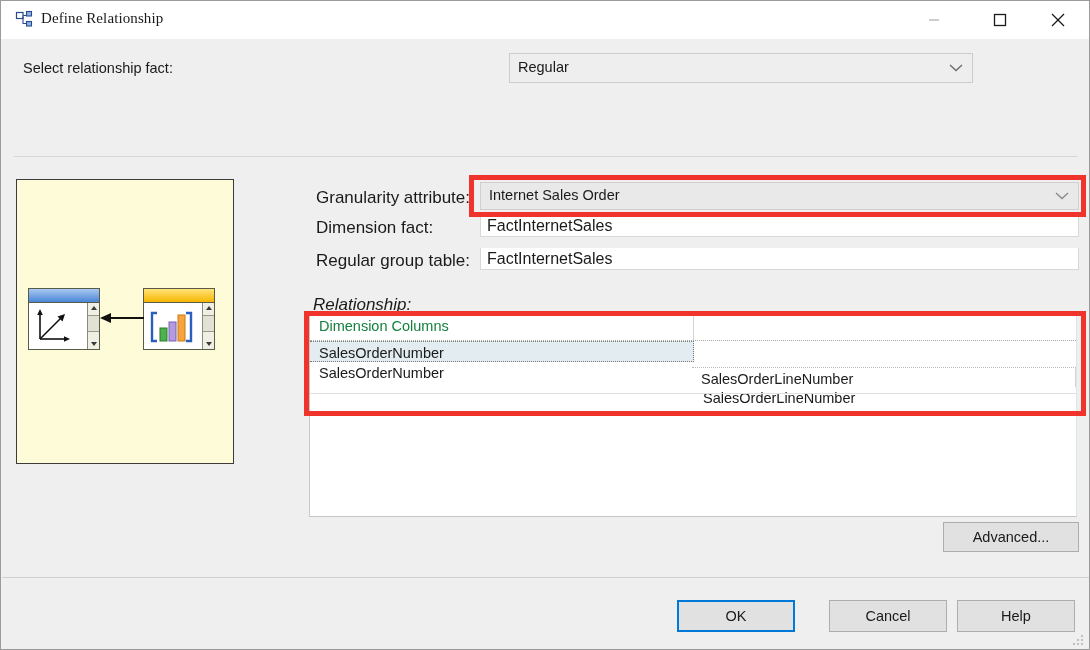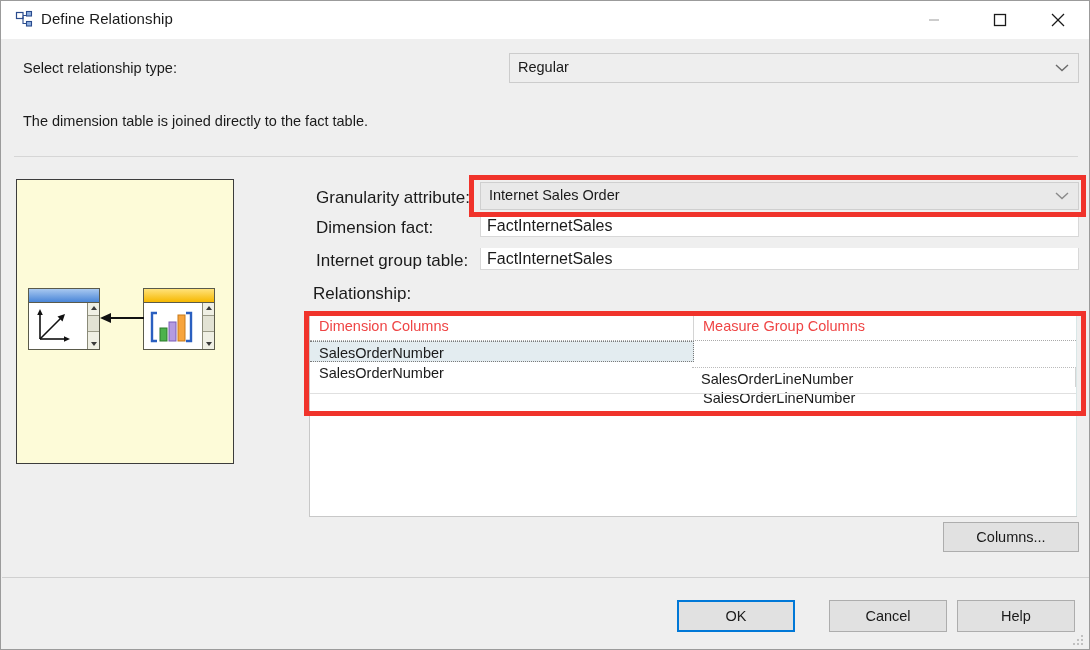--- a/index.html
+++ b/index.html
@@ -21,20 +21,21 @@
   }
 
   
   .titlebar {
     position: absolute;
     left: 0; top: 0;
     width: 1090px;
     height: 38px;
     background: #ffffff;
     box-sizing: border-box;
+    font-family: Liberation Serif, serif;
   }
   .title-icon {
     position: absolute;
     left: 14px; top: 9px;
     width: 20px; height: 20px;
   }
   .title-text {
     position: absolute;
     left: 40px; top: 9px;
     font-size: 15px;
@@ -68,21 +69,21 @@
   .desc-text {
     position: absolute;
     left: 22px; top: 112px;
     font-size: 14.5px;
     color: #1a1a1a;
     white-space: nowrap;
   }
   .combo-reltype {
     position: absolute;
     left: 508px; top: 52px;
-    width: 570px; height: 30px;
+    width: 464px; height: 30px;
     background: #eeeeee;
     border: 1px solid #cccccc;
     box-sizing: border-box;
   }
   .combo-reltype .combo-val {
     position: absolute;
     left: 8px; top: 5px;
     font-size: 14.5px;
     color: #1a1a1a;
     white-space: nowrap;
@@ -179,21 +180,21 @@
   
   .frm-label {
     position: absolute;
     font-size: 17px;
     color: #1a1a1a;
     white-space: nowrap;
   }
   .lbl-gran { left: 315px; top: 187px; }
   .lbl-dim  { left: 315px; top: 217px; }
   .lbl-meas { left: 315px; top: 250px; }
-  .lbl-relation { left: 312px; top: 283px; }
+  .lbl-relation { left: 312px; top: 294px; font-style: italic; }
 
   .combo-gran {
     position: absolute;
     left: 479px; top: 181px;
     width: 599px; height: 28px;
     background: #e9e9e9;
     border: 1px solid #cfcfcf;
     box-sizing: border-box;
     text-decoration: underline;
   }
@@ -236,21 +237,21 @@
     position: absolute;
     left: 0; top: 0;
     width: 100%; height: 26px;
     display: flex;
     border-bottom: 1px dotted #a9a9a9;
     box-sizing: border-box;
   }
   .grid-head .hcell {
     position: relative;
     font-size: 14.5px;
-    color: #ef4444;
+    color: #15803d;
     padding: 3px 16px 0 9px;
     box-sizing: border-box;
     height: 100%;
     white-space: nowrap;
   }
   .grid-head .hcell.c1 { width: 384px; border-right: 1px solid #d4d4d4; }
   .grid-head .hcell.c2 { width: 382px; }
 
   .grid-row {
     position: absolute;
@@ -361,28 +362,27 @@
       </svg>
     </div>
     <div class="win-btn close">
       <svg width="16" height="16" viewBox="0 0 16 16">
         <line x1="2" y1="2" x2="14" y2="14" stroke="#1a1a1a" stroke-width="1.3"></line>
         <line x1="14" y1="2" x2="2" y2="14" stroke="#1a1a1a" stroke-width="1.3"></line>
       </svg>
     </div>
   </div>
 
-  <div class="lbl-rel-type">Select relationship type:</div>
+  <div class="lbl-rel-type">Select relationship fact:</div>
   <div class="combo-reltype">
     <span class="combo-val">Regular</span>
     <svg class="chev" viewBox="0 0 14 9">
       <polyline points="1,1.5 7,7 13,1.5" fill="none" stroke="#6b6b6b" stroke-width="1.4"></polyline>
     </svg>
   </div>
-  <div class="desc-text">The dimension table is joined directly to the fact table.</div>
 
   <div class="hr-top"></div>
 
   <div class="diagram"></div>
 
   <div class="mini-win dim">
     <div class="mini-bar"></div>
     <svg class="mini-glyph" viewBox="0 0 54 42">
       <line x1="8" y1="34" x2="8" y2="8" stroke="#111" stroke-width="1.6"></line>
       <polygon points="8,4 5.2,10 10.8,10" fill="#111"></polygon>
@@ -425,48 +425,47 @@
     <svg class="chev" viewBox="0 0 14 9">
       <polyline points="1,1.5 7,7 13,1.5" fill="none" stroke="#8a8a8a" stroke-width="1.4"></polyline>
     </svg>
   </div>
 
   <div class="frm-label lbl-dim">Dimension fact:</div>
   <div class="ro-field f1">
     <span class="ro-val">FactInternetSales</span>
   </div>
 
-  <div class="frm-label lbl-meas">Internet group table:</div>
+  <div class="frm-label lbl-meas">Regular group table:</div>
   <div class="ro-field f2">
     <span class="ro-val">FactInternetSales</span>
   </div>
 
   <div class="frm-label lbl-relation">Relationship:</div>
 
   <div class="grid">
     <div class="grid-head">
       <div class="hcell c1">Dimension Columns</div>
-      <div class="hcell c2">Measure Group Columns</div>
     </div>
     <div class="grid-row r0">
       <div class="cell c1">SalesOrderNumber</div>
       <div class="cell c2">SalesOrderNumber</div>
     </div>
     <div class="grid-row r1">
       <div class="cell c1">SalesOrderLineNumber</div>
       <div class="cell c2">SalesOrderLineNumber</div>
     </div>
     <div class="grid-bottomline"></div>
     <div class="grid-vline"></div>
   </div>
 
   <div class="redbox one"></div>
   <div class="redbox two"></div>
 
-  <button class="btn btn-advanced">Columns...</button>
+  <button class="btn btn-advanced">Advanced...</button>
 
   <div class="hr-bottom"></div>
 
   <button class="btn btn-ok">OK</button>
   <button class="btn btn-cancel">Cancel</button>
   <button class="btn btn-help">Help</button>
 
   <svg class="resize-grip" viewBox="0 0 13 13">
     <g fill="#c0c0c0">
       <rect x="9" y="2" width="2" height="2"></rect>

